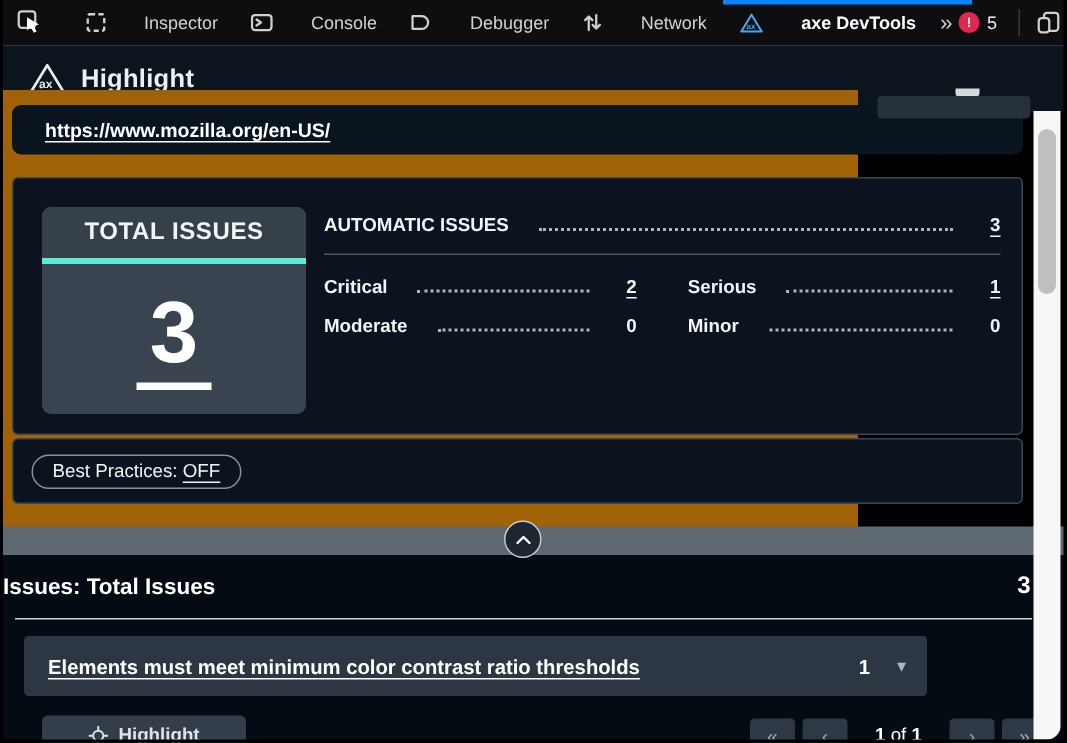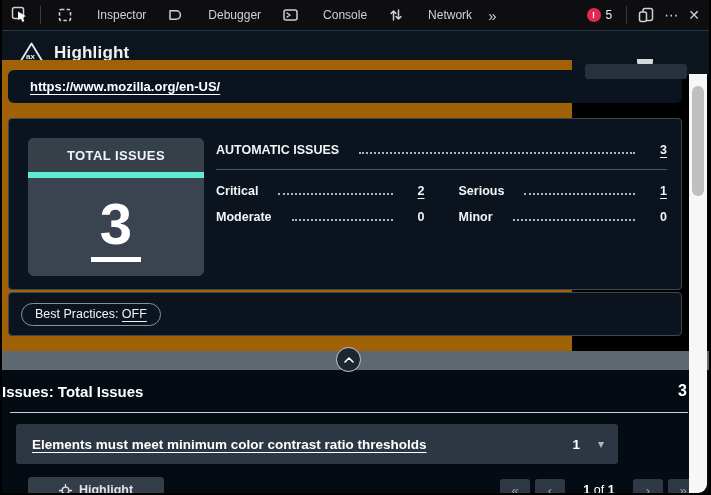--- a/index.html
+++ b/index.html
@@ -41,22 +41,22 @@
   
   .content{position:absolute;left:0;top:60px;width:572px;height:296px;background:#a16207;}
   .url-card{position:absolute;left:8px;top:10px;width:674px;height:33px;background:#0a141f;
     border-radius:6px;display:flex;align-items:center;box-sizing:border-box;padding-left:22px;}
   .url-link{color:#fff;font-size:13px;font-weight:bold;text-decoration:underline;
     text-underline-offset:3px;cursor:pointer;}
 
   .summary-panel{position:absolute;left:8px;top:58px;width:674px;height:172px;background:#0a131e;
     border:1px solid #3c4750;border-radius:4px;box-sizing:border-box;}
   .total-card{position:absolute;left:19px;top:19px;width:176px;height:138px;background:#3a4450;border-radius:6px;}
-  .total-band{height:34px;background:#354049;border-bottom:6px solid #5eead4;border-radius:6px 6px 0 0;
-    display:flex;align-items:center;justify-content:center;color:#f2f4f6;font-size:13px;font-weight:bold;
+  .total-band{height:34px;background:#354049;border-bottom:4px solid #5eead4;border-radius:6px 6px 0 0;
+    display:flex;align-items:center;justify-content:center;color:#f2f4f6;font-size:16px;font-weight:bold;
     letter-spacing:.4px;}
   .total-num-wrap{height:100px;display:flex;align-items:center;justify-content:center;}
   .total-num{color:#fff;font-size:58px;font-weight:bold;line-height:1;border-bottom:5px solid #fff;
     padding:0 9px 4px;}
   .sum-right{position:absolute;left:207px;top:24px;right:14px;}
   .sum-row{display:flex;align-items:baseline;color:#f2f4f6;font-size:12.5px;font-weight:bold;gap:14px;}
   .leader{flex:1;border-bottom:2px dotted #aeb5bc;margin:0 6px 3px;}
   .sum-val{min-width:12px;text-align:right;}
   .linked{text-decoration:underline;text-underline-offset:3px;cursor:pointer;}
   .sum-hr{height:1px;background:#4b555f;margin:12px 0 14px;}
@@ -123,45 +123,54 @@
         <svg width="14" height="14" viewBox="0 0 14 14">
           <rect x="1.5" y="1.5" width="11" height="11" rx="1.5" fill="none" stroke="#cfd0d4" stroke-width="1.6" stroke-dasharray="3.4 2.2"></rect>
         </svg>
       </span>
       <span>Inspector</span>
     </div>
 
     <div class="tab">
       <span>
         <svg width="15" height="14" viewBox="0 0 15 14">
-          <path d="M2 2.8 h6.2 a4.2 4.2 0 0 1 0 8.4 H2 Z" fill="none" stroke="#cfd0d4" stroke-width="1.5" stroke-linejoin="round"></path>
-        </svg>
-      </span>
-      <span>Debugger</span>
-    </div>
-
-    <div class="tab">
-      <span>
-        <svg width="15" height="14" viewBox="0 0 15 14">
           <rect x="1" y="2" width="13" height="10" rx="2" fill="none" stroke="#cfd0d4" stroke-width="1.5"></rect>
           <path d="M4 5 l3 2 -3 2" fill="none" stroke="#cfd0d4" stroke-width="1.5" stroke-linecap="round" stroke-linejoin="round"></path>
         </svg>
       </span>
       <span>Console</span>
     </div>
 
     <div class="tab">
       <span>
+        <svg width="15" height="14" viewBox="0 0 15 14">
+          <path d="M2 2.8 h6.2 a4.2 4.2 0 0 1 0 8.4 H2 Z" fill="none" stroke="#cfd0d4" stroke-width="1.5" stroke-linejoin="round"></path>
+        </svg>
+      </span>
+      <span>Debugger</span>
+    </div>
+
+    <div class="tab">
+      <span>
         <svg width="14" height="14" viewBox="0 0 14 14">
           <path d="M4.5 12 V3 M4.5 3 l-2.4 2.4 M4.5 3 l2.4 2.4 M9.5 2 V11 M9.5 11 l-2.4 -2.4 M9.5 11 l2.4 -2.4" fill="none" stroke="#cfd0d4" stroke-width="1.5" stroke-linecap="round" stroke-linejoin="round"></path>
         </svg>
       </span>
       <span>Network</span>
     </div>
 
+    <div class="tab active">
+      <span>
+        <svg width="16" height="15" viewBox="0 0 16 15">
+          <path d="M8 1.8 L14.8 13 H1.2 Z" fill="none" stroke="#4ba6e8" stroke-width="1.4" stroke-linejoin="round"></path>
+          <text x="4.6" y="11.6" font-size="5.4" font-weight="bold" fill="#4ba6e8" font-family="Liberation Sans,sans-serif">ax</text>
+        </svg>
+      </span>
+      <span>axe DevTools</span>
+    </div>
 
     <button class="tb-btn">
       <span class="overflow-glyph">»</span>
     </button>
 
     <div class="tb-right">
       <span class="err-badge">!</span>
       <span class="err-count">5</span>
       <div class="tb-divider"></div>
       <button class="tb-btn">

